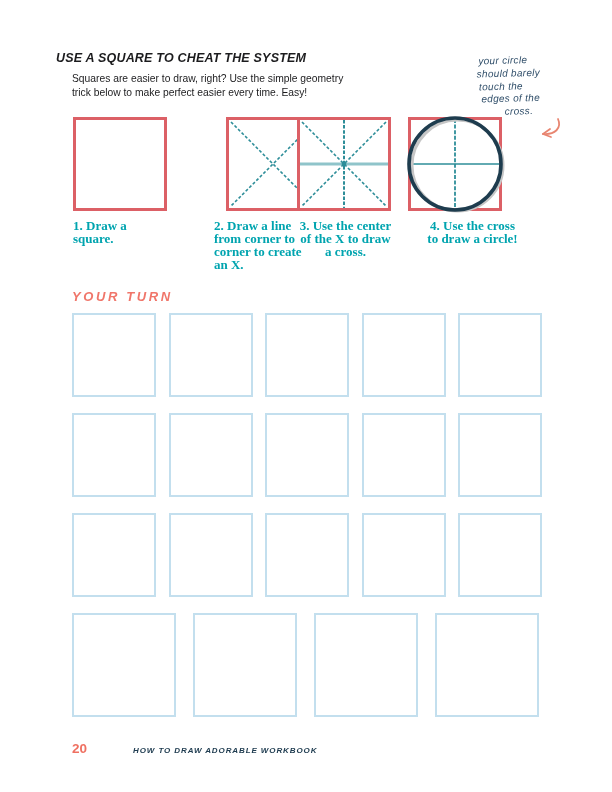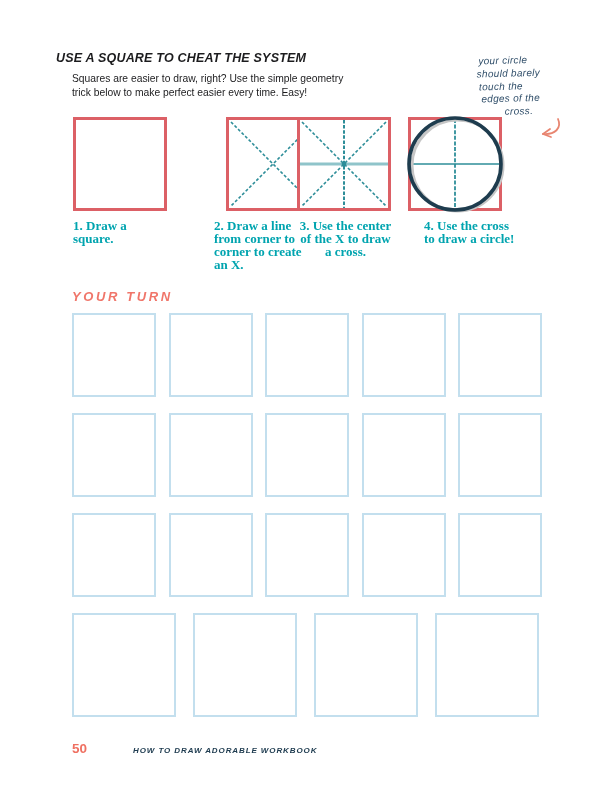--- a/index.html
+++ b/index.html
@@ -74,21 +74,21 @@
 
   .step-caption {
     margin-top: 8px;
     width: 97px;
     font-size: 13px;
     font-weight: 700;
     line-height: 13px;
     color: #00a4af;
     font-family: Liberation Serif, serif;
   }
-  .step-item.s4 .step-caption { margin-left: 16px; }
+  .step-item.s4 .step-caption { margin-left: 16px; text-align: center; }
 
   
   .your-turn {
     position: absolute;
     left: 72px; top: 289px;
     font-size: 13px;
     font-weight: 800;
     font-style: italic;
     letter-spacing: 2.6px;
     color: #f0766a;
@@ -221,17 +221,17 @@
       </div>
       <div class="grid-row large">
         <div class="practice-square"></div>
         <div class="practice-square"></div>
         <div class="practice-square"></div>
         <div class="practice-square"></div>
       </div>
     </div>
 
   <div class="page-footer">
-    <span class="page-number">50</span>
+    <span class="page-number">20</span>
     <span class="book-title">HOW TO DRAW ADORABLE WORKBOOK</span>
   </div>
 
 </div>
 
 </body></html>

